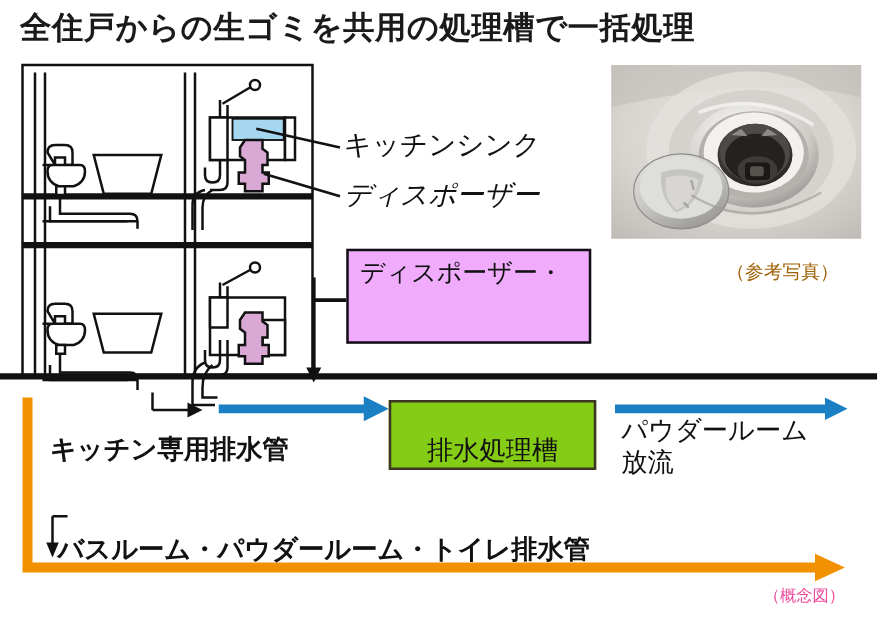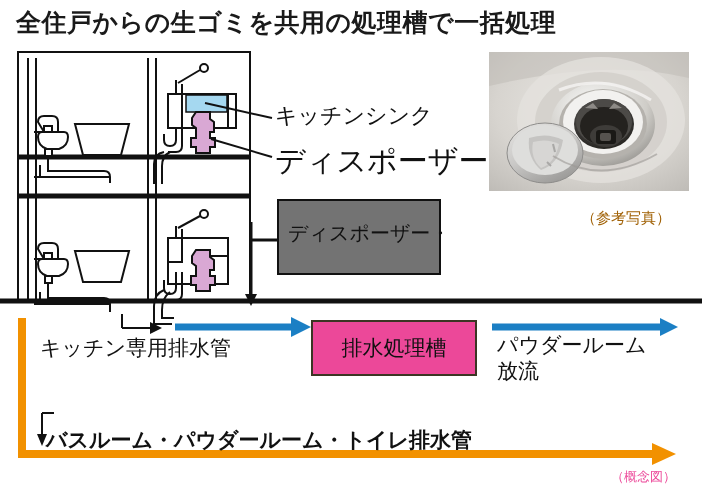--- a/index.html
+++ b/index.html
@@ -43,44 +43,46 @@
     color: #111111;
     white-space: nowrap;
     line-height: 1.18;
   }
   #label-sink {
     left: 275px; top: 103px;
     font-size: 22px;
   }
   #label-disposer {
     left: 275px; top: 143px;
-    font-size: 30px;
+    font-size: 22px;
+    font-style: italic;
   }
   #callout-box {
     left: 277px; top: 199px;
-    width: 164px; height: 76px;
+    width: 196px; height: 76px;
     border: 2px solid #111;
-    background: #737373;
+    background: #f0abfc;
     box-sizing: border-box;
-    padding: 20px 0 0 9px;
+    padding: 6px 0 0 9px;
     font-size: 20px;
     line-height: 1.28;
   }
   #label-kitchen-pipe {
-    left: 40px; top: 336px;
+    left: 40px; top: 348px;
     font-size: 21px;
+    font-weight: bold;
   }
   #tank-box {
     left: 311px; top: 320px;
     width: 166px; height: 56px;
     border: 2px solid #3c3524;
-    background: #ec4899;
+    background: #84cc16;
     box-sizing: border-box;
     display: flex;
-    align-items: center;
+    align-items: flex-end;
     justify-content: center;
     font-size: 21px;
   }
   #label-sewer {
     left: 497px; top: 332px;
     font-size: 21px;
     line-height: 1.22;
   }
   #label-bathroom-pipe {
     left: 46px; top: 428px;

